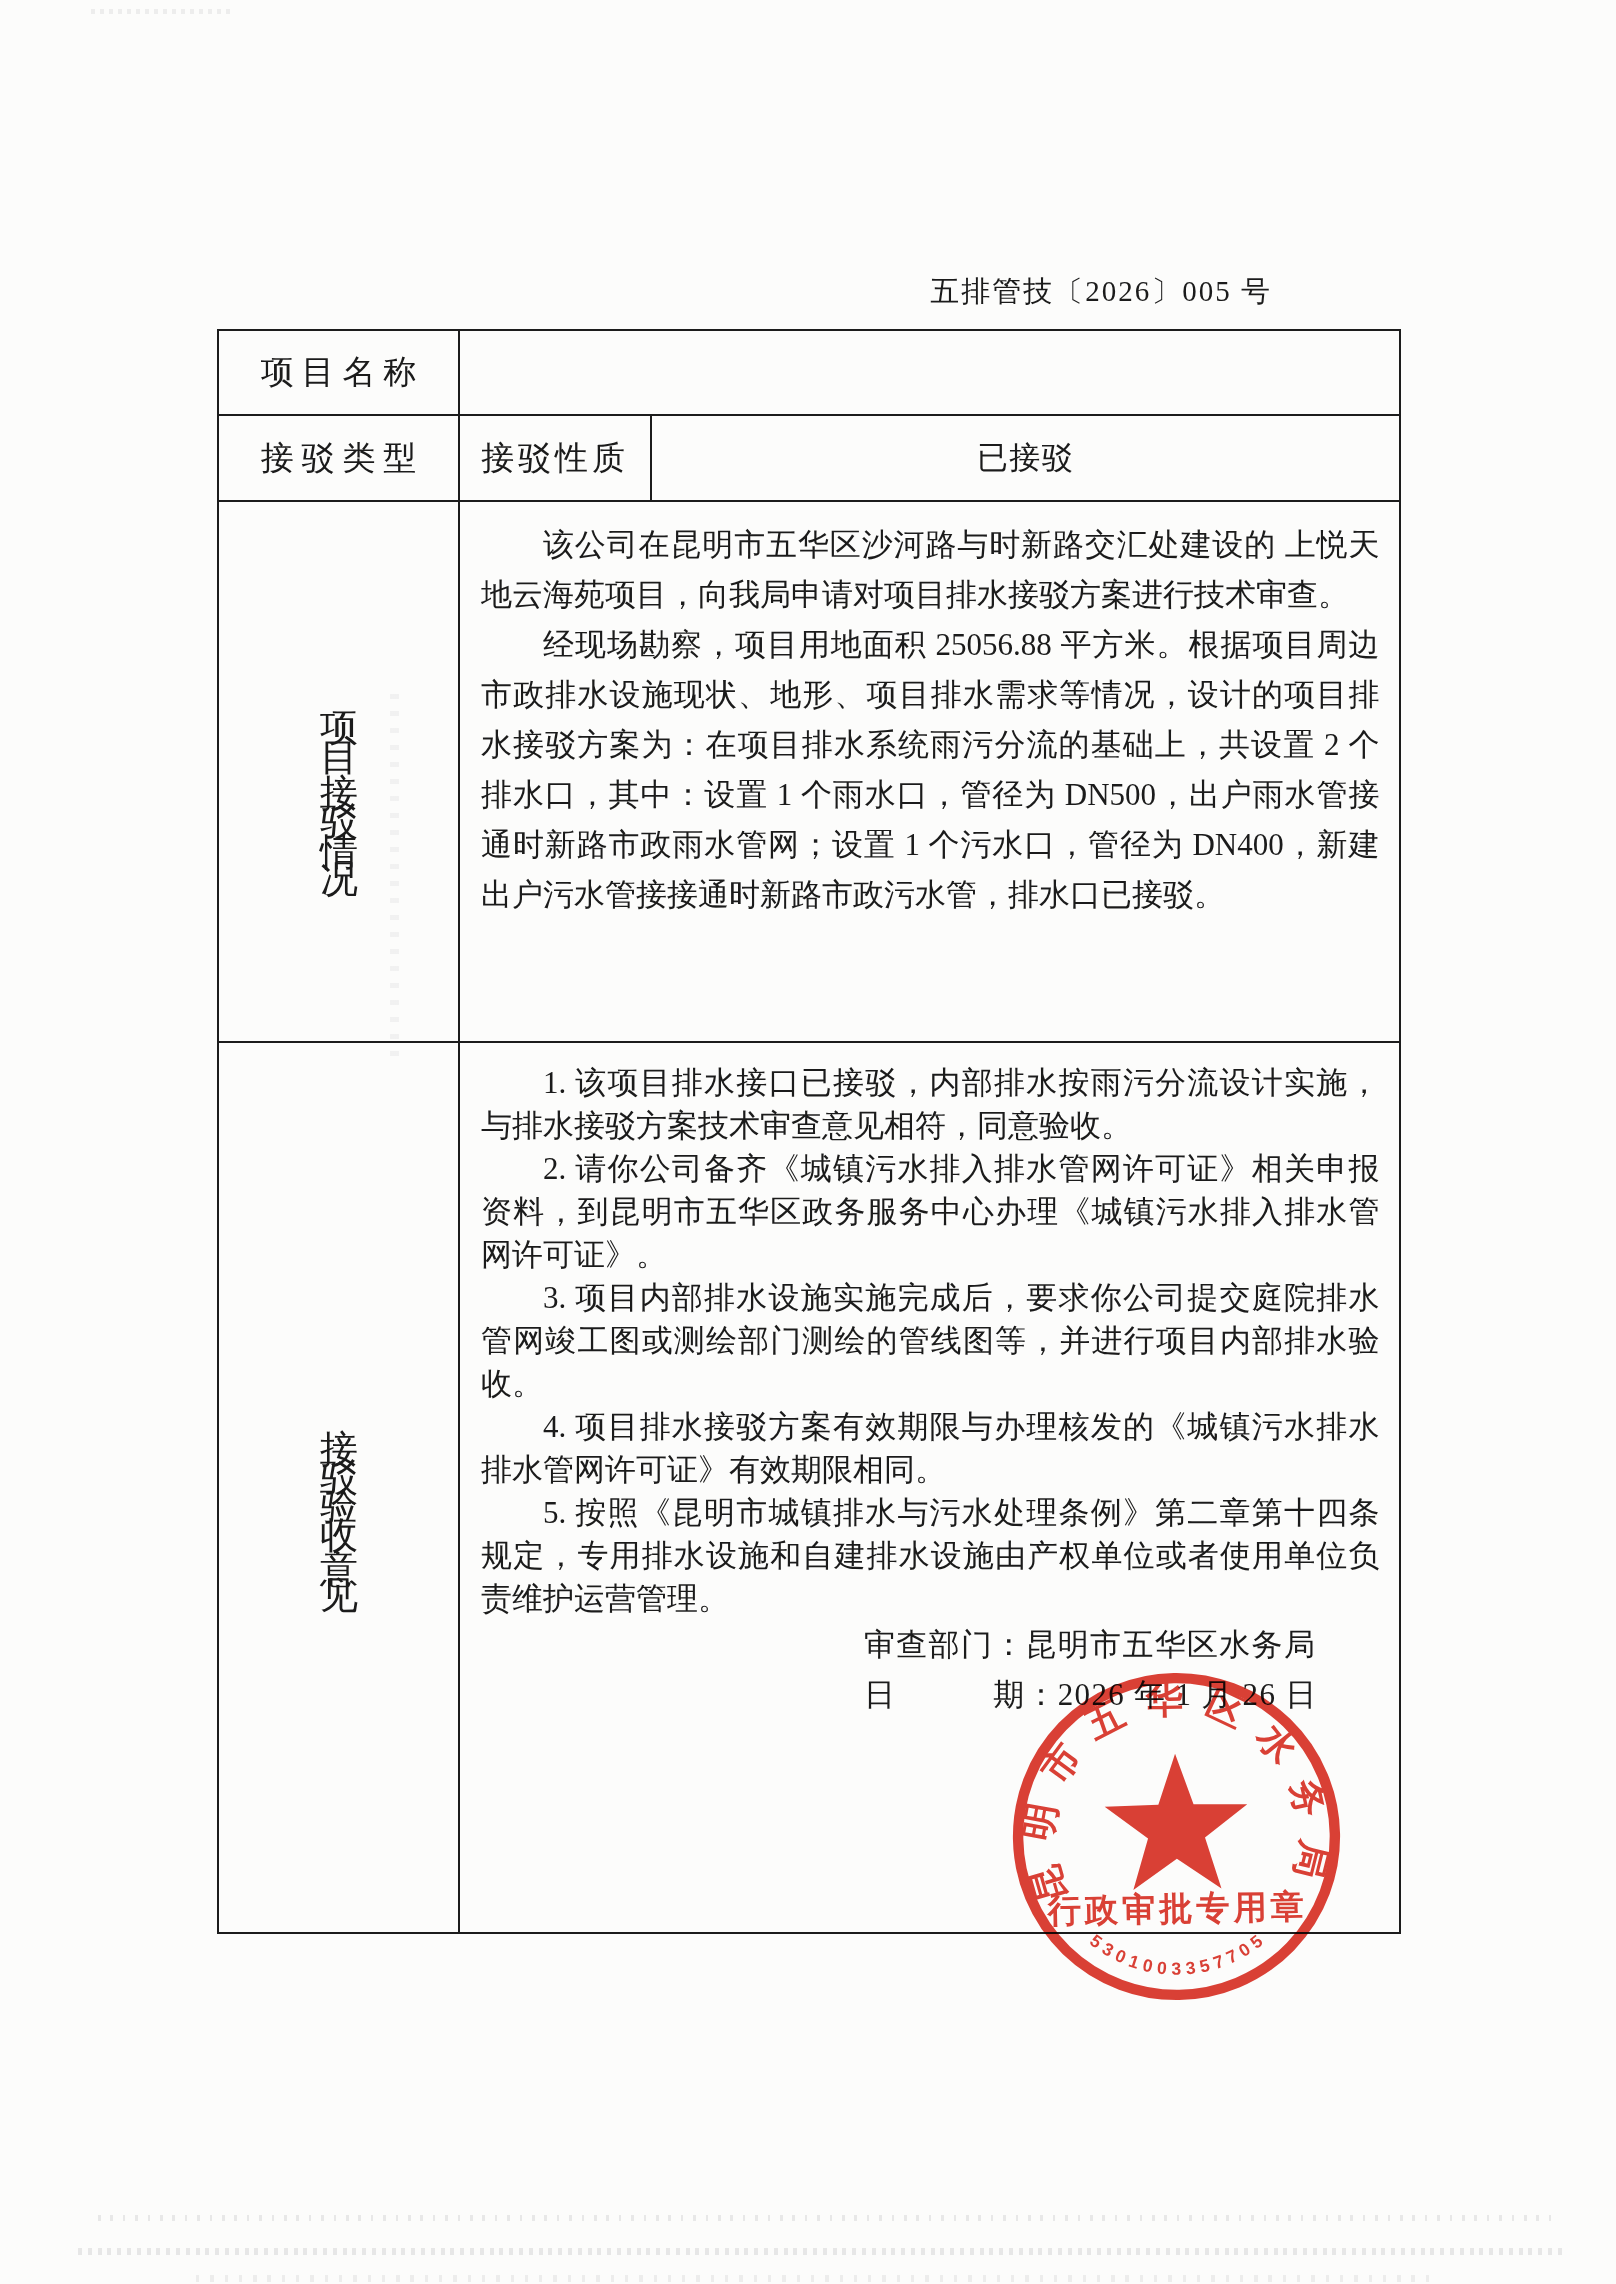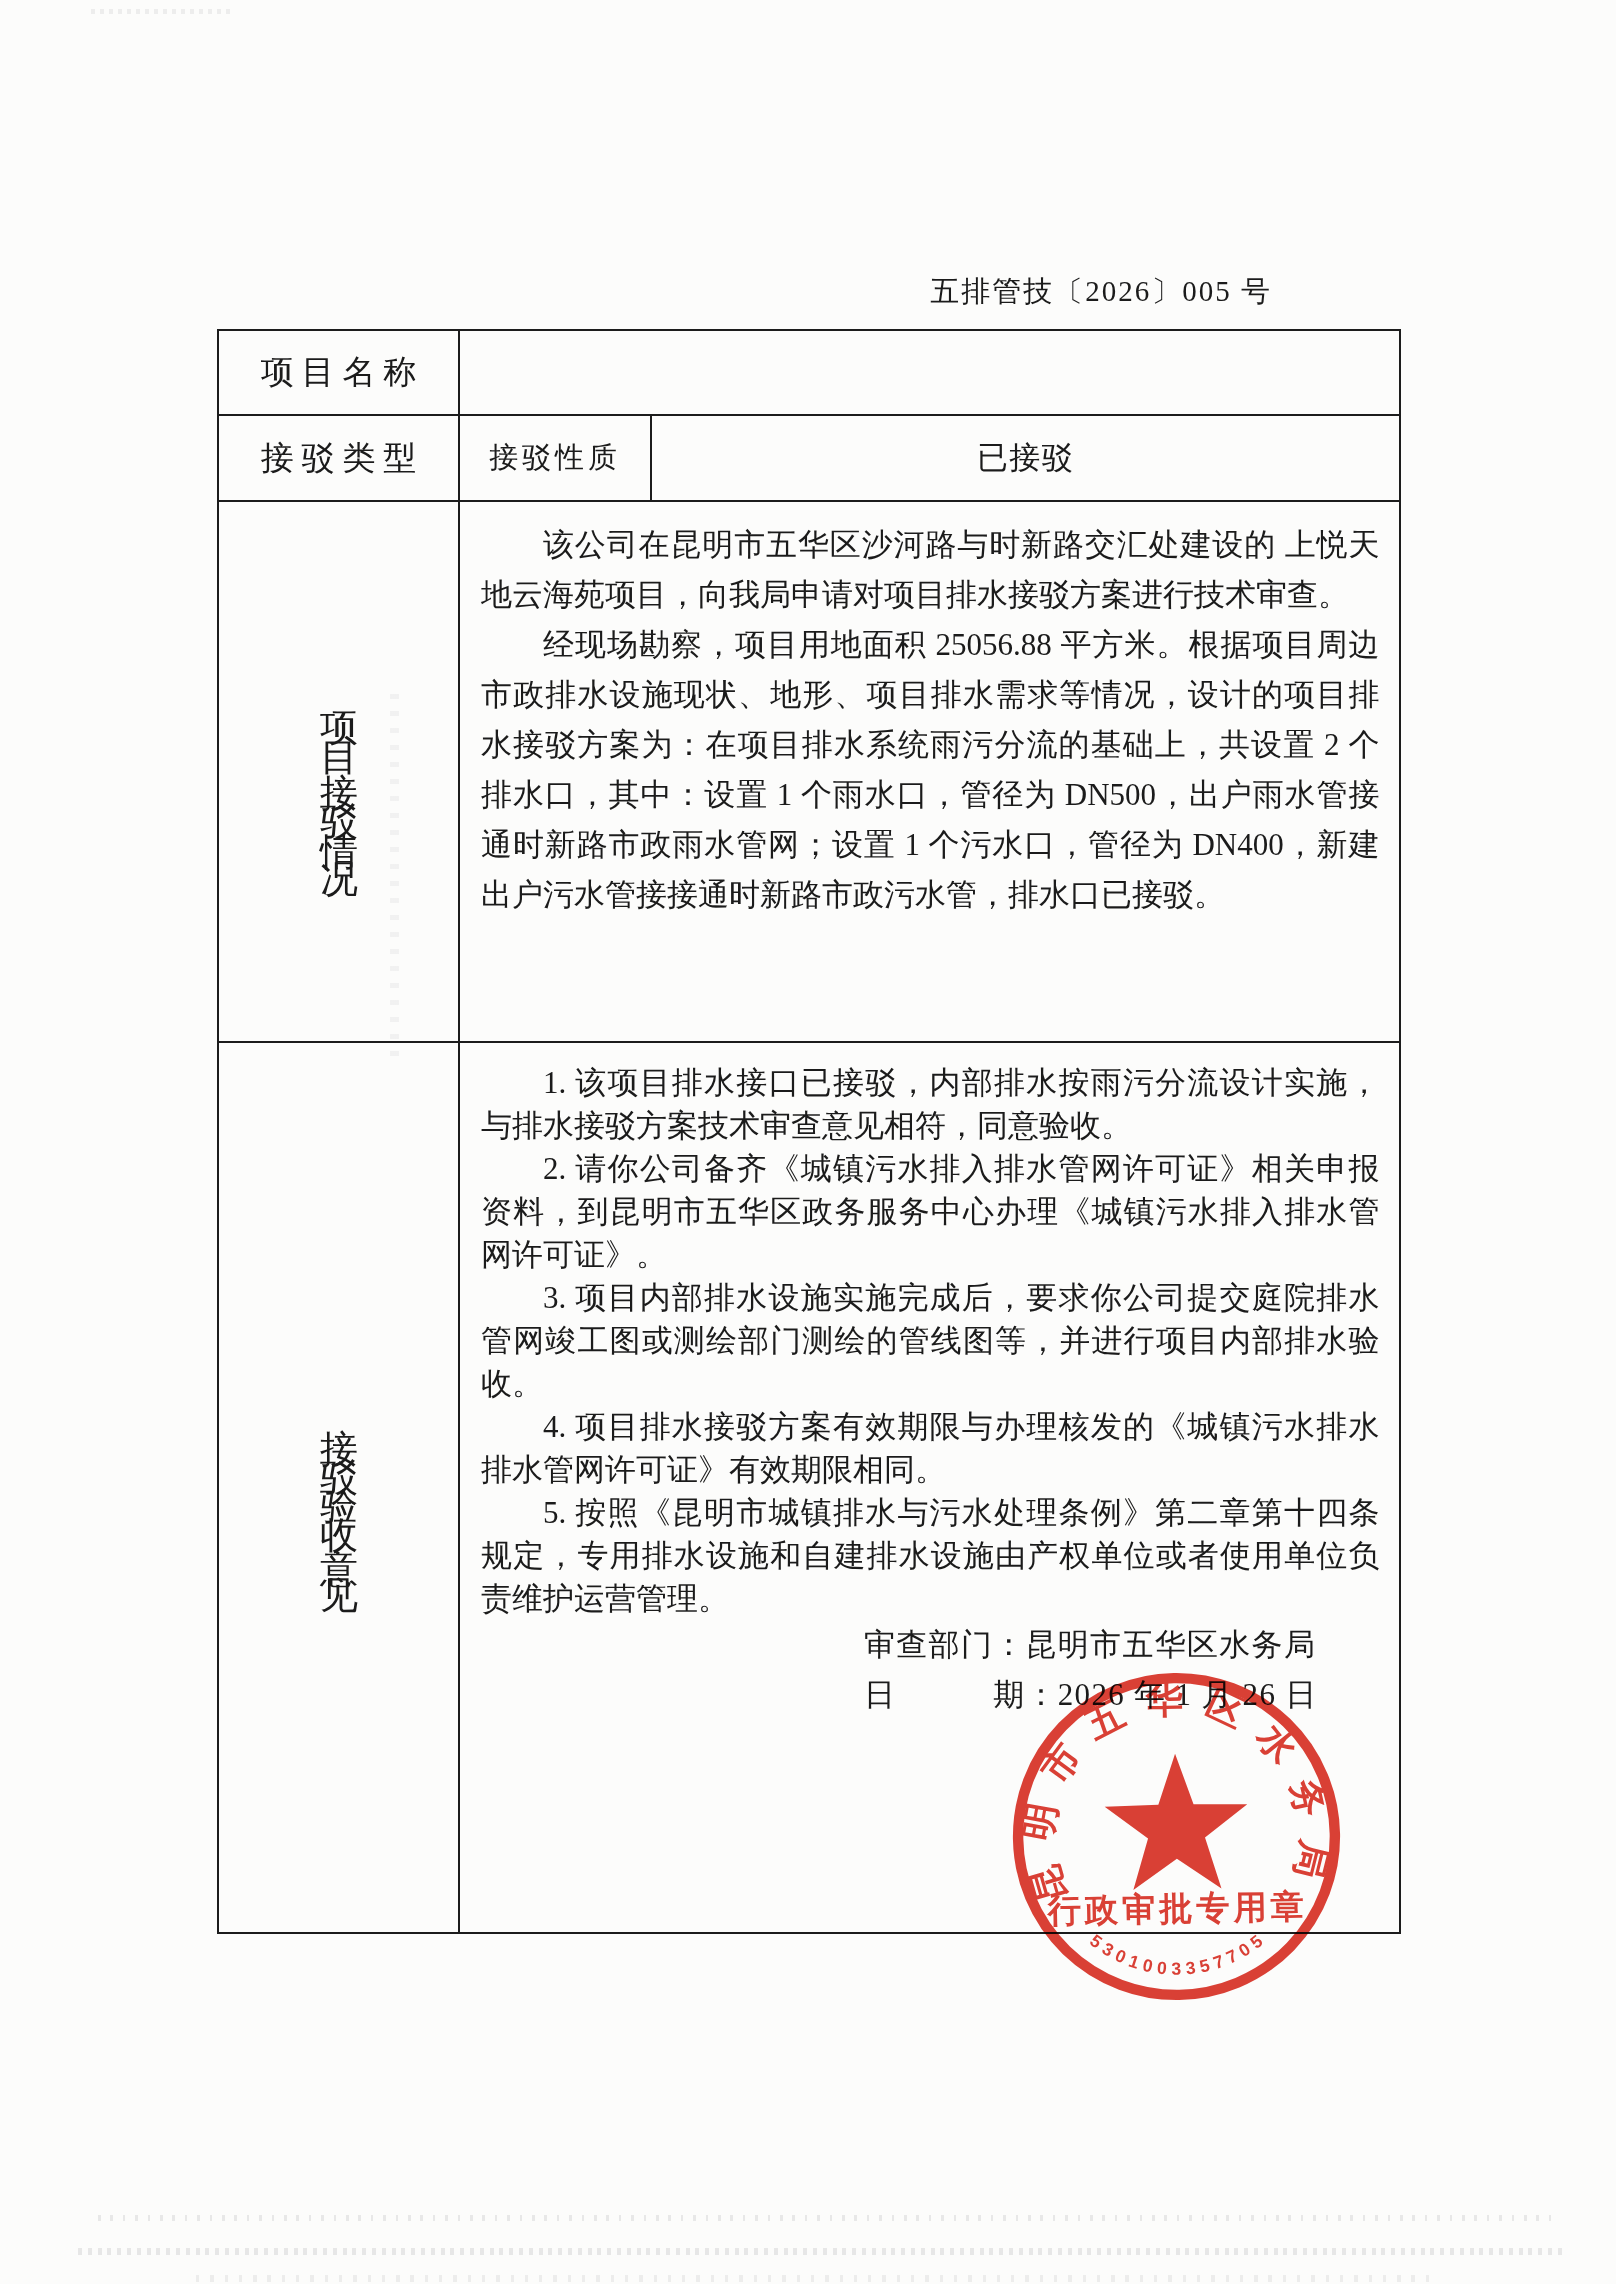--- a/index.html
+++ b/index.html
@@ -30,21 +30,21 @@
     display:flex; align-items:center; justify-content:center;
     font-size:33px; letter-spacing:7.8px; text-indent:7.8px;
   }
   .cell-value {
     flex:1; display:flex; align-items:center; justify-content:center;
     font-size:31px; letter-spacing:1.3px; text-align:center;
   }
   .cell-mid-label {
     width:192px; border-right:2px solid #1c1c1c;
     display:flex; align-items:center; justify-content:center;
-    font-size:29px; letter-spacing:3.9px;
+    font-size:33px; letter-spacing:3.9px;
   }
   .cell-sub-value {
     width:331px; border-right:2px solid #1c1c1c;
     display:flex; align-items:center; justify-content:center;
     font-size:31px; letter-spacing:1.3px;
   }
   .cell-vlabel {
     width:241px; border-right:2px solid #1c1c1c;
     display:flex; align-items:center; justify-content:center;
   }

